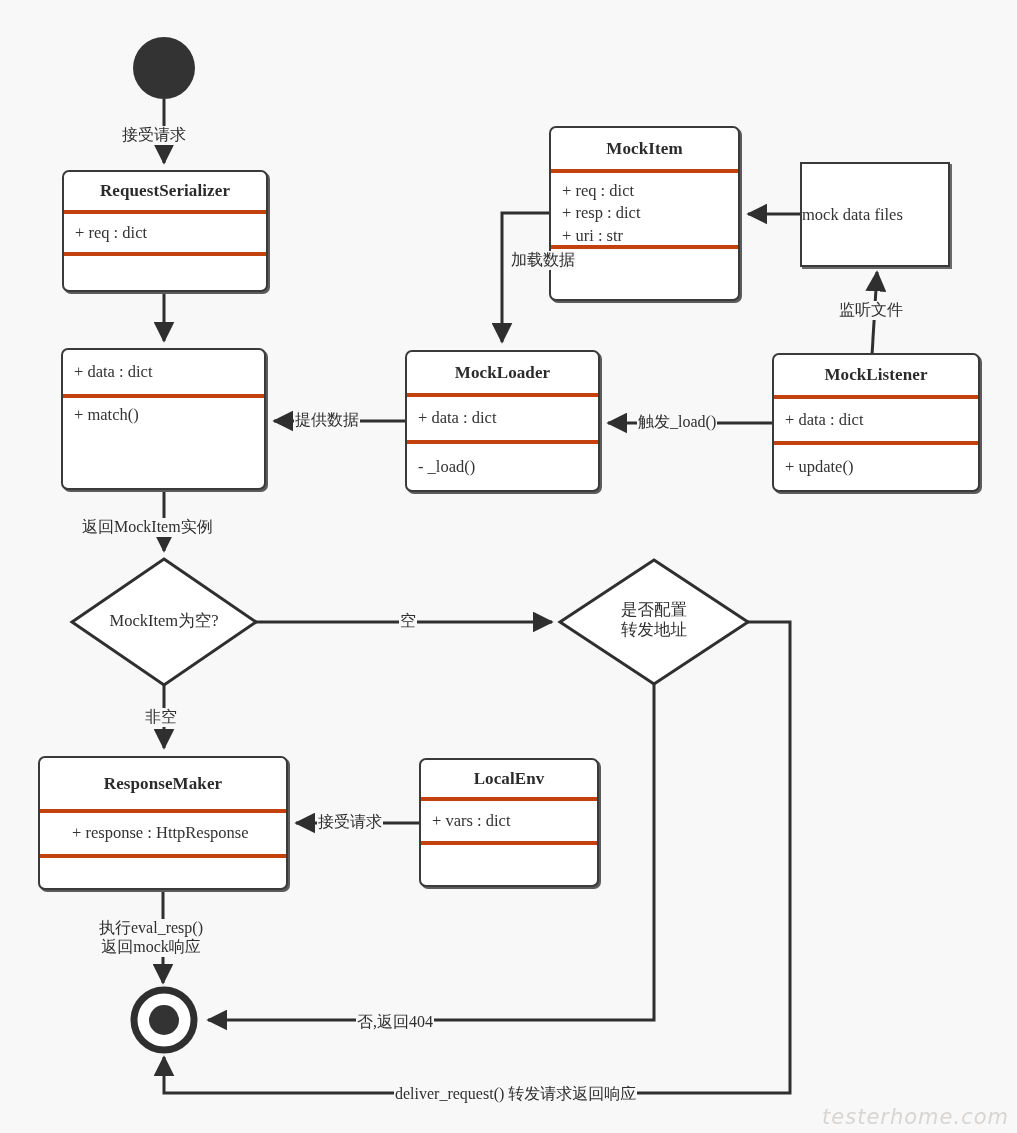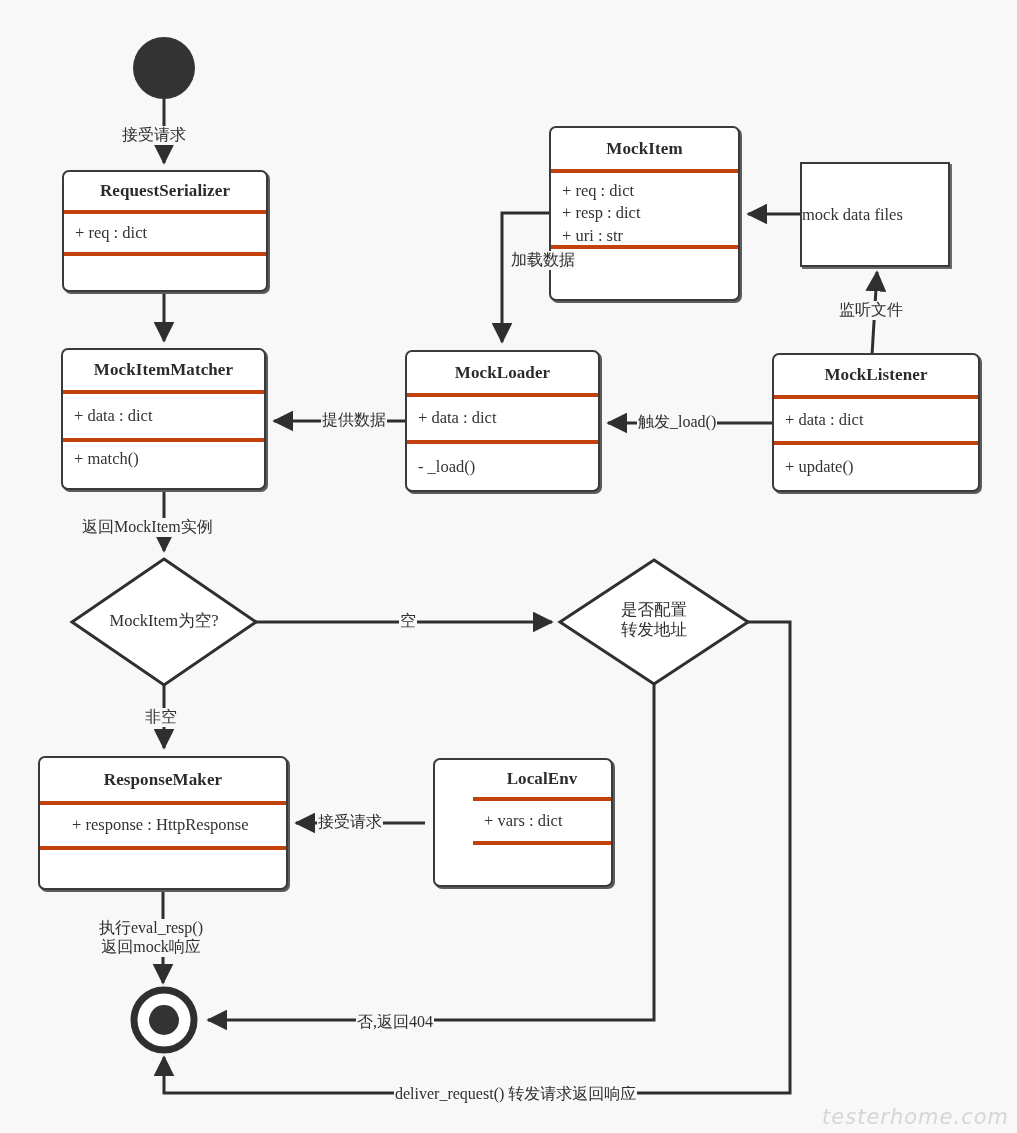--- a/index.html
+++ b/index.html
@@ -168,21 +168,20 @@
     </g>
   </svg>
 
   <div class="uml-box" style="left:62px; top:170px; width:206px; height:122px;">
     <div class="compartment uml-title" style="height:42px;">RequestSerializer</div>
     <div class="compartment uml-attr" style="height:42px;">+ req : dict</div>
     <div class="compartment uml-attr" style="height:34px;"></div>
   </div>
 
   <div class="uml-box" style="left:61px; top:348px; width:205px; height:142px;">
-    <div class="compartment uml-title" style="height:44px;">MockItemMatcher</div>
     <div class="compartment uml-attr" style="height:48px;">+ data : dict</div>
     <div class="compartment uml-attr" style="height:34px;text-align:right;">+ match()</div>
   </div>
 
   <div class="uml-box" style="left:549px; top:126px; width:191px; height:175px;">
     <div class="compartment uml-title" style="height:45px;">MockItem</div>
     <div class="compartment uml-attr multi" style="height:76px;">
       <span>+ req : dict</span>
       <span>+ resp : dict</span>
       <span>+ uri : str</span>
@@ -200,43 +199,43 @@
     <div class="compartment uml-title" style="height:44px;">MockListener</div>
     <div class="compartment uml-attr" style="height:46px;">+ data : dict</div>
     <div class="compartment uml-attr" style="height:45px;">+ update()</div>
   </div>
 
   <div class="plain-box" style="left:800px; top:162px; width:150px; height:105px;">
     <span>mock data files</span>
   </div>
 
   <div class="uml-box" style="left:38px; top:756px; width:250px; height:134px;">
-    <div class="compartment uml-title" style="height:47px;">ResponseMaker</div>
+    <div class="compartment uml-title" style="height:55px;">ResponseMaker</div>
     <div class="compartment uml-attr" style="height:45px;padding-left:32px;">+ response : HttpResponse</div>
     <div class="compartment uml-attr" style="height:44px;"></div>
   </div>
 
-  <div class="uml-box" style="left:433px; top:758px; width:180px; height:129px;padding-left:38px;">
+  <div class="uml-box" style="left:419px; top:758px; width:180px; height:129px;">
     <div class="compartment uml-title" style="height:41px;">LocalEnv</div>
     <div class="compartment uml-attr" style="height:44px;">+ vars : dict</div>
     <div class="compartment uml-attr" style="height:42px;"></div>
   </div>
 
   <div class="diamond-label" style="left:64px; top:611px; width:200px;">MockItem为空?</div>
 
   <div class="diamond-label" style="left:564px; top:600px; width:180px;">
     <div>是否配置</div>
     <div>转发地址</div>
   </div>
 
   <div class="edge-label" style="left:121px; top:126px;">接受请求</div>
 
   <div class="edge-label" style="left:462px; top:251px;margin-left:48px;">加载数据</div>
 
-  <div class="edge-label" style="left:294px; top:411px;margin-left:27px;">提供数据</div>
+  <div class="edge-label" style="left:294px; top:411px;">提供数据</div>
 
   <div class="edge-label" style="left:637px; top:413px;">触发_load()</div>
 
   <div class="edge-label" style="left:838px; top:301px;">监听文件</div>
 
   <div class="edge-label" style="left:81px; top:518px;">返回MockItem实例</div>
 
   <div class="edge-label" style="left:399px; top:612px;">空</div>
 
   <div class="edge-label" style="left:144px; top:708px;">非空</div>

